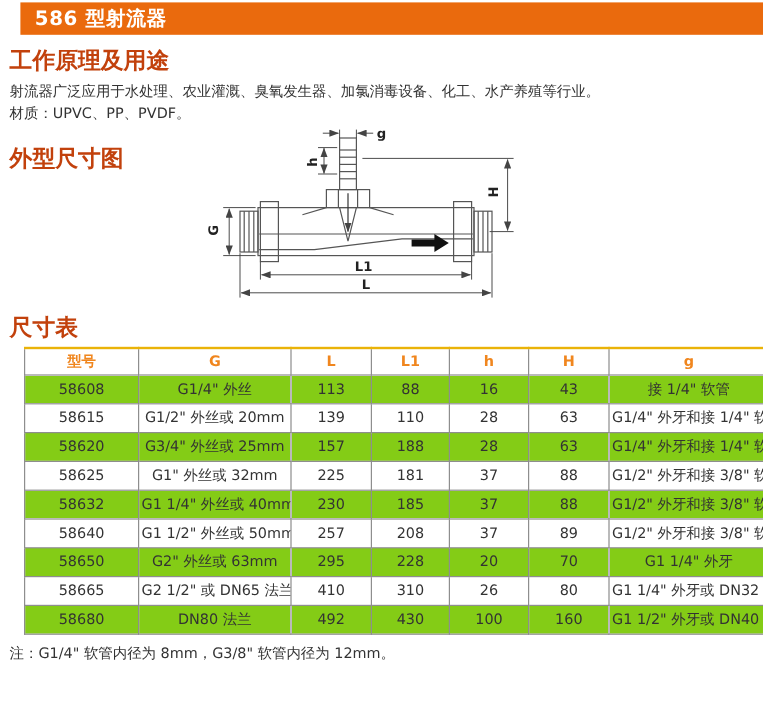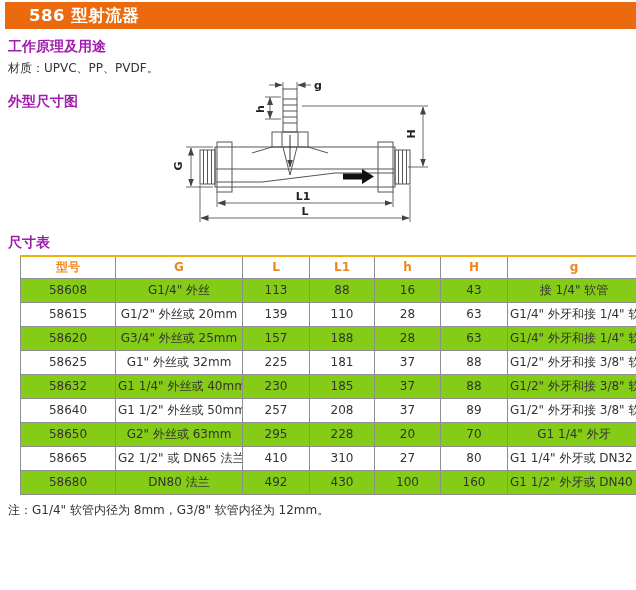--- a/index.html
+++ b/index.html
@@ -4,32 +4,32 @@
 <style>
   * { box-sizing: border-box; }
   html,body {
     margin:0; padding:0;
     width:636px; height:590px;
     background:#ffffff;
     font-family:"DejaVu Sans","Liberation Sans",sans-serif;
     overflow:hidden;
   }
   .title-bar {
-    margin:2px 0 0 5px;
+    margin:2px 0 0 17px;
     height:27px; line-height:27px;
     background:#ea6a0d;
     color:#ffffff;
     font-size:16.5px; font-weight:bold;
-    padding-left:24px;
+    padding-left:12px;
     letter-spacing:0.5px;
   }
   .section-heading {
-    color:#a21caf;
+    color:#c2410c;
     font-weight:bold;
-    font-size:14px;
+    font-size:19px;
     margin:9px 8px 3px 8px;
   }
   .body-text {
     margin:0 8px;
     color:#333333;
     font-size:12px;
     line-height:18px;
     text-align:justify;
   }
   .body-text p { margin:0; }
@@ -69,20 +69,21 @@
 </head>
 <body>
 
 <div class="title-bar">
   <span>586 型射流器</span>
 </div>
 
 <div class="section-heading">工作原理及用途</div>
 
 <div class="body-text">
+  <p>射流器广泛应用于水处理、农业灌溉、臭氧发生器、加氯消毒设备、化工、水产养殖等行业。</p>
   <p>材质：UPVC、PP、PVDF。</p>
 </div>
 
 <div class="diagram-wrap">
   <div class="section-heading">外型尺寸图</div>
 
   <svg viewBox="0 0 300 150" width="300" height="150">
     <defs>
       <marker id="ar" viewBox="0 0 8 6" markerWidth="8" markerHeight="6" refX="7.5" refY="3" orient="auto-start-reverse" markerUnits="userSpaceOnUse">
         <path d="M0,0 L8,3 L0,6 Z" fill="#444" stroke="none"></path>
@@ -252,21 +253,21 @@
         <td>228</td>
         <td>20</td>
         <td>70</td>
         <td>G1 1/4" 外牙</td>
       </tr>
       <tr>
         <td>58665</td>
         <td>G2 1/2" 或 DN65 法兰</td>
         <td>410</td>
         <td>310</td>
-        <td>27</td>
+        <td>26</td>
         <td>80</td>
         <td>G1 1/4" 外牙或 DN32 法兰</td>
       </tr>
       <tr class="shaded">
         <td>58680</td>
         <td>DN80 法兰</td>
         <td>492</td>
         <td>430</td>
         <td>100</td>
         <td>160</td>

